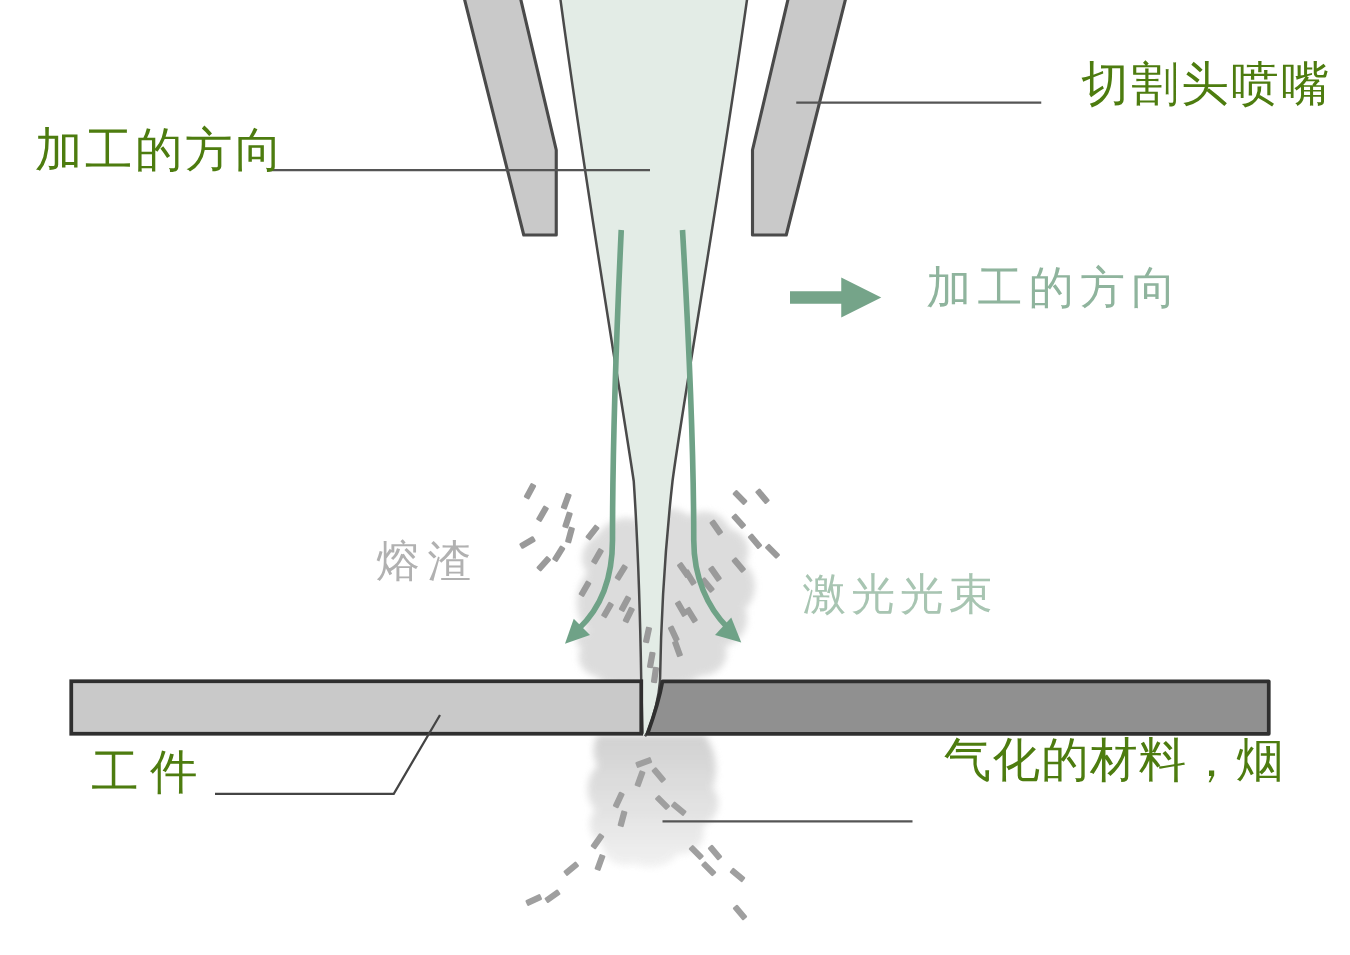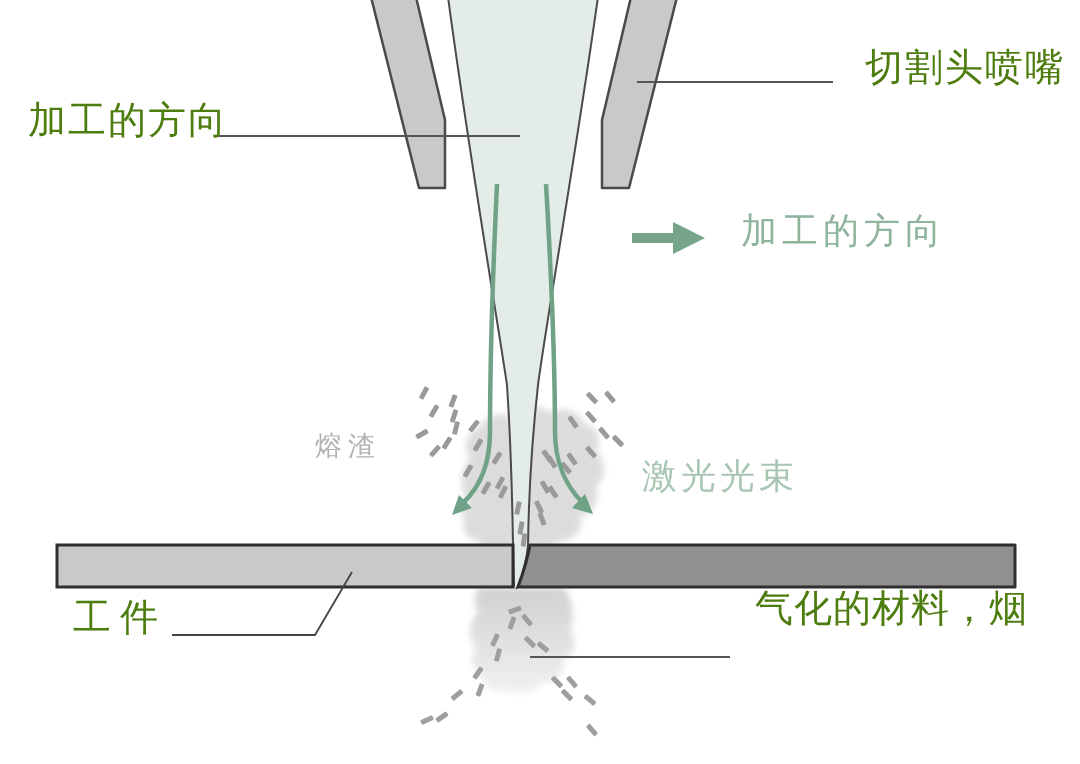--- a/index.html
+++ b/index.html
@@ -136,21 +136,21 @@
     <polyline points="172,635 315,635 352,572" fill="none" stroke="#444444" stroke-width="1.8"></polyline>
     <line x1="530" y1="657" x2="730" y2="657" stroke="#555555" stroke-width="1.8"></line>
   </svg>
 
   <div class="label lbl-dark" style="left:865px;top:48px;font-size:38px;letter-spacing:2px;">切割头喷嘴</div>
 
   <div class="label lbl-dark" style="left:28px;top:101px;font-size:38px;letter-spacing:2px;">加工的方向</div>
 
   <div class="label lbl-green" style="left:741px;top:212px;font-size:36px;letter-spacing:5px;">加工的方向</div>
 
-  <div class="label lbl-gray" style="left:315px;top:432px;font-size:27px;letter-spacing:6px;">熔渣</div>
+  <div class="label lbl-gray" style="left:301px;top:432px;font-size:35px;letter-spacing:6px;">熔渣</div>
 
   <div class="label lbl-lightgreen" style="left:642px;top:458px;font-size:35px;letter-spacing:4px;">激光光束</div>
 
   <div class="label lbl-dark" style="left:73px;top:598px;font-size:38px;letter-spacing:9px;">工件</div>
 
   <div class="label lbl-dark" style="left:755px;top:589px;font-size:38px;letter-spacing:1px;">气化的材料，烟</div>
 
 </div>
 
 </body></html>

